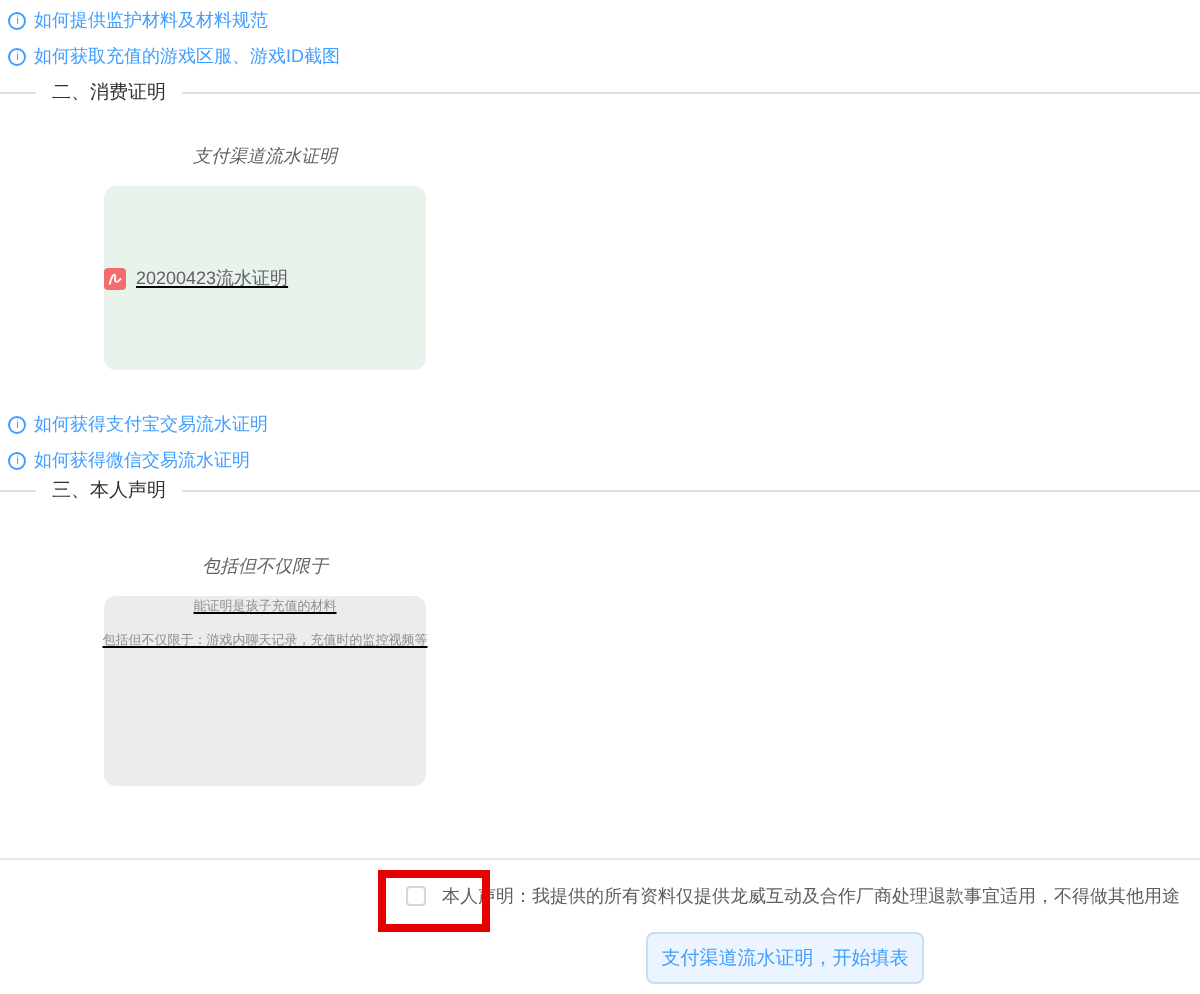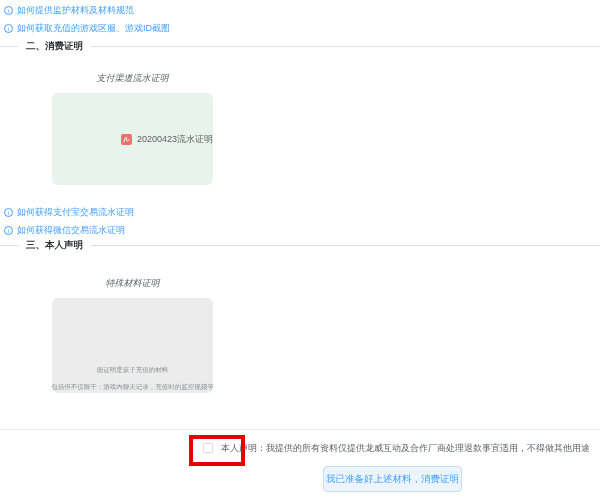--- a/index.html
+++ b/index.html
@@ -17,30 +17,30 @@
     display:inline-flex;align-items:center;justify-content:center;flex:0 0 auto;
     font-size:7px;line-height:1;color:#409eff;box-sizing:border-box;
   }
   .info-icon::before{content:"i";font-style:normal;transform:scale(.85);}
   
   .divider{position:absolute;left:0;right:0;height:12px;display:flex;align-items:center;}
   .divider .dl{height:1px;background:#dcdfe6;}
   .divider .dl.short{width:18px;flex:0 0 auto;}
   .divider .dl.long{flex:1;}
   .divider-title{
-    font-size:9.5px;color:#303133;font-weight:700;margin:0 8px;white-space:nowrap;
+    font-size:9.5px;color:#303133;font-weight:400;margin:0 8px;white-space:nowrap;
   }
   
   .upload-label{
     position:absolute;left:52px;width:161px;text-align:center;
     font-size:9px;color:#606266;line-height:12px;font-style:italic;
   }
   .card{
     position:absolute;left:52px;width:161px;border-radius:6px;box-sizing:border-box;
-    display:flex;align-items:center;justify-content:flex-end;
+    display:flex;align-items:center;justify-content:flex-start;text-decoration:underline;
   }
   .card.green{top:93px;height:92px;background:#e7f3eb;gap:5px;cursor:pointer;}
   .pdf-icon{
     width:11px;height:11px;border-radius:2px;background:#f56c6c;flex:0 0 auto;
     display:inline-flex;align-items:center;justify-content:center;
   }
   .pdf-icon svg{display:block;}
   .file-name{font-size:9px;color:#606266;white-space:nowrap;}
   .card.gray{top:298px;height:95px;background:#ececec;flex-direction:column;gap:5px;}
   .hint-line{font-size:6.5px;color:#8c8f96;line-height:12px;text-align:center;white-space:nowrap;}
@@ -104,30 +104,30 @@
     <span class="info-icon"></span>
     <span>如何获得微信交易流水证明</span>
   </a>
 
   <div class="divider" style="top:239px">
     <span class="dl short"></span>
     <span class="divider-title">三、本人声明</span>
     <span class="dl long"></span>
   </div>
 
-  <div class="upload-label" style="top:277px">特殊材料证明</div>
+  <div class="upload-label" style="top:277px">包括但不仅限于</div>
   <div class="card gray">
     <span class="hint-line">能证明是孩子充值的材料</span>
     <span class="hint-line">包括但不仅限于：游戏内聊天记录，充值时的监控视频等</span>
   </div>
 
   <div class="footer-divider"></div>
 
   <div class="declaration-row">
     <span class="checkbox"></span>
     <span class="declaration-text">本人声明：我提供的所有资料仅提供龙威互动及合作厂商处理退款事宜适用，不得做其他用途</span>
   </div>
 
   <div class="annotation-box"></div>
 
-  <button class="submit-button">我已准备好上述材料，消费证明</button>
+  <button class="submit-button">支付渠道流水证明，开始填表</button>
 
 </div>
 
 </body></html>

